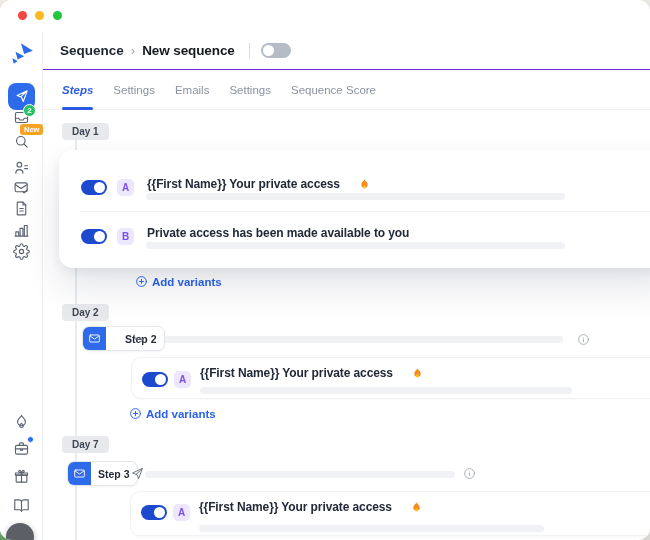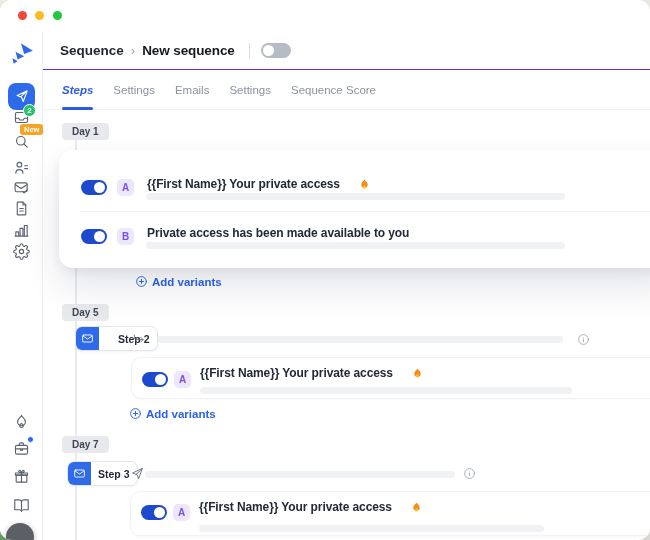--- a/index.html
+++ b/index.html
@@ -228,23 +228,23 @@
         </div>
 
         <div class="addvar" style="left:92px; top:165px;">
           <svg viewBox="0 0 24 24">
                 <circle cx="12" cy="12" r="9"></circle>
                 <path d="M12 8v8M8 12h8"></path>
               </svg>
           <span>Add variants</span>
         </div>
 
-        <div class="day-tab" style="left:19px; top:194px;">Day 5</div>
-
-        <div class="step-chip" style="left:32px; top:216px;gap:12px;">
+        <div class="day-tab" style="left:19px; top:194px;">Day 2</div>
+
+        <div class="step-chip" style="left:39px; top:216px;gap:12px;">
           <div class="ibox">
             <svg viewBox="0 0 24 24">
                   <rect x="3" y="5.5" width="18" height="13" rx="2"></rect>
                   <path d="M4 7.5l8 5.5 8-5.5"></path>
                 </svg>
           </div>
           <div class="slabel">Step 2</div>
         </div>
         <div class="mini-icon" style="left:89px; top:222px;">
           <svg viewBox="0 0 24 24">

